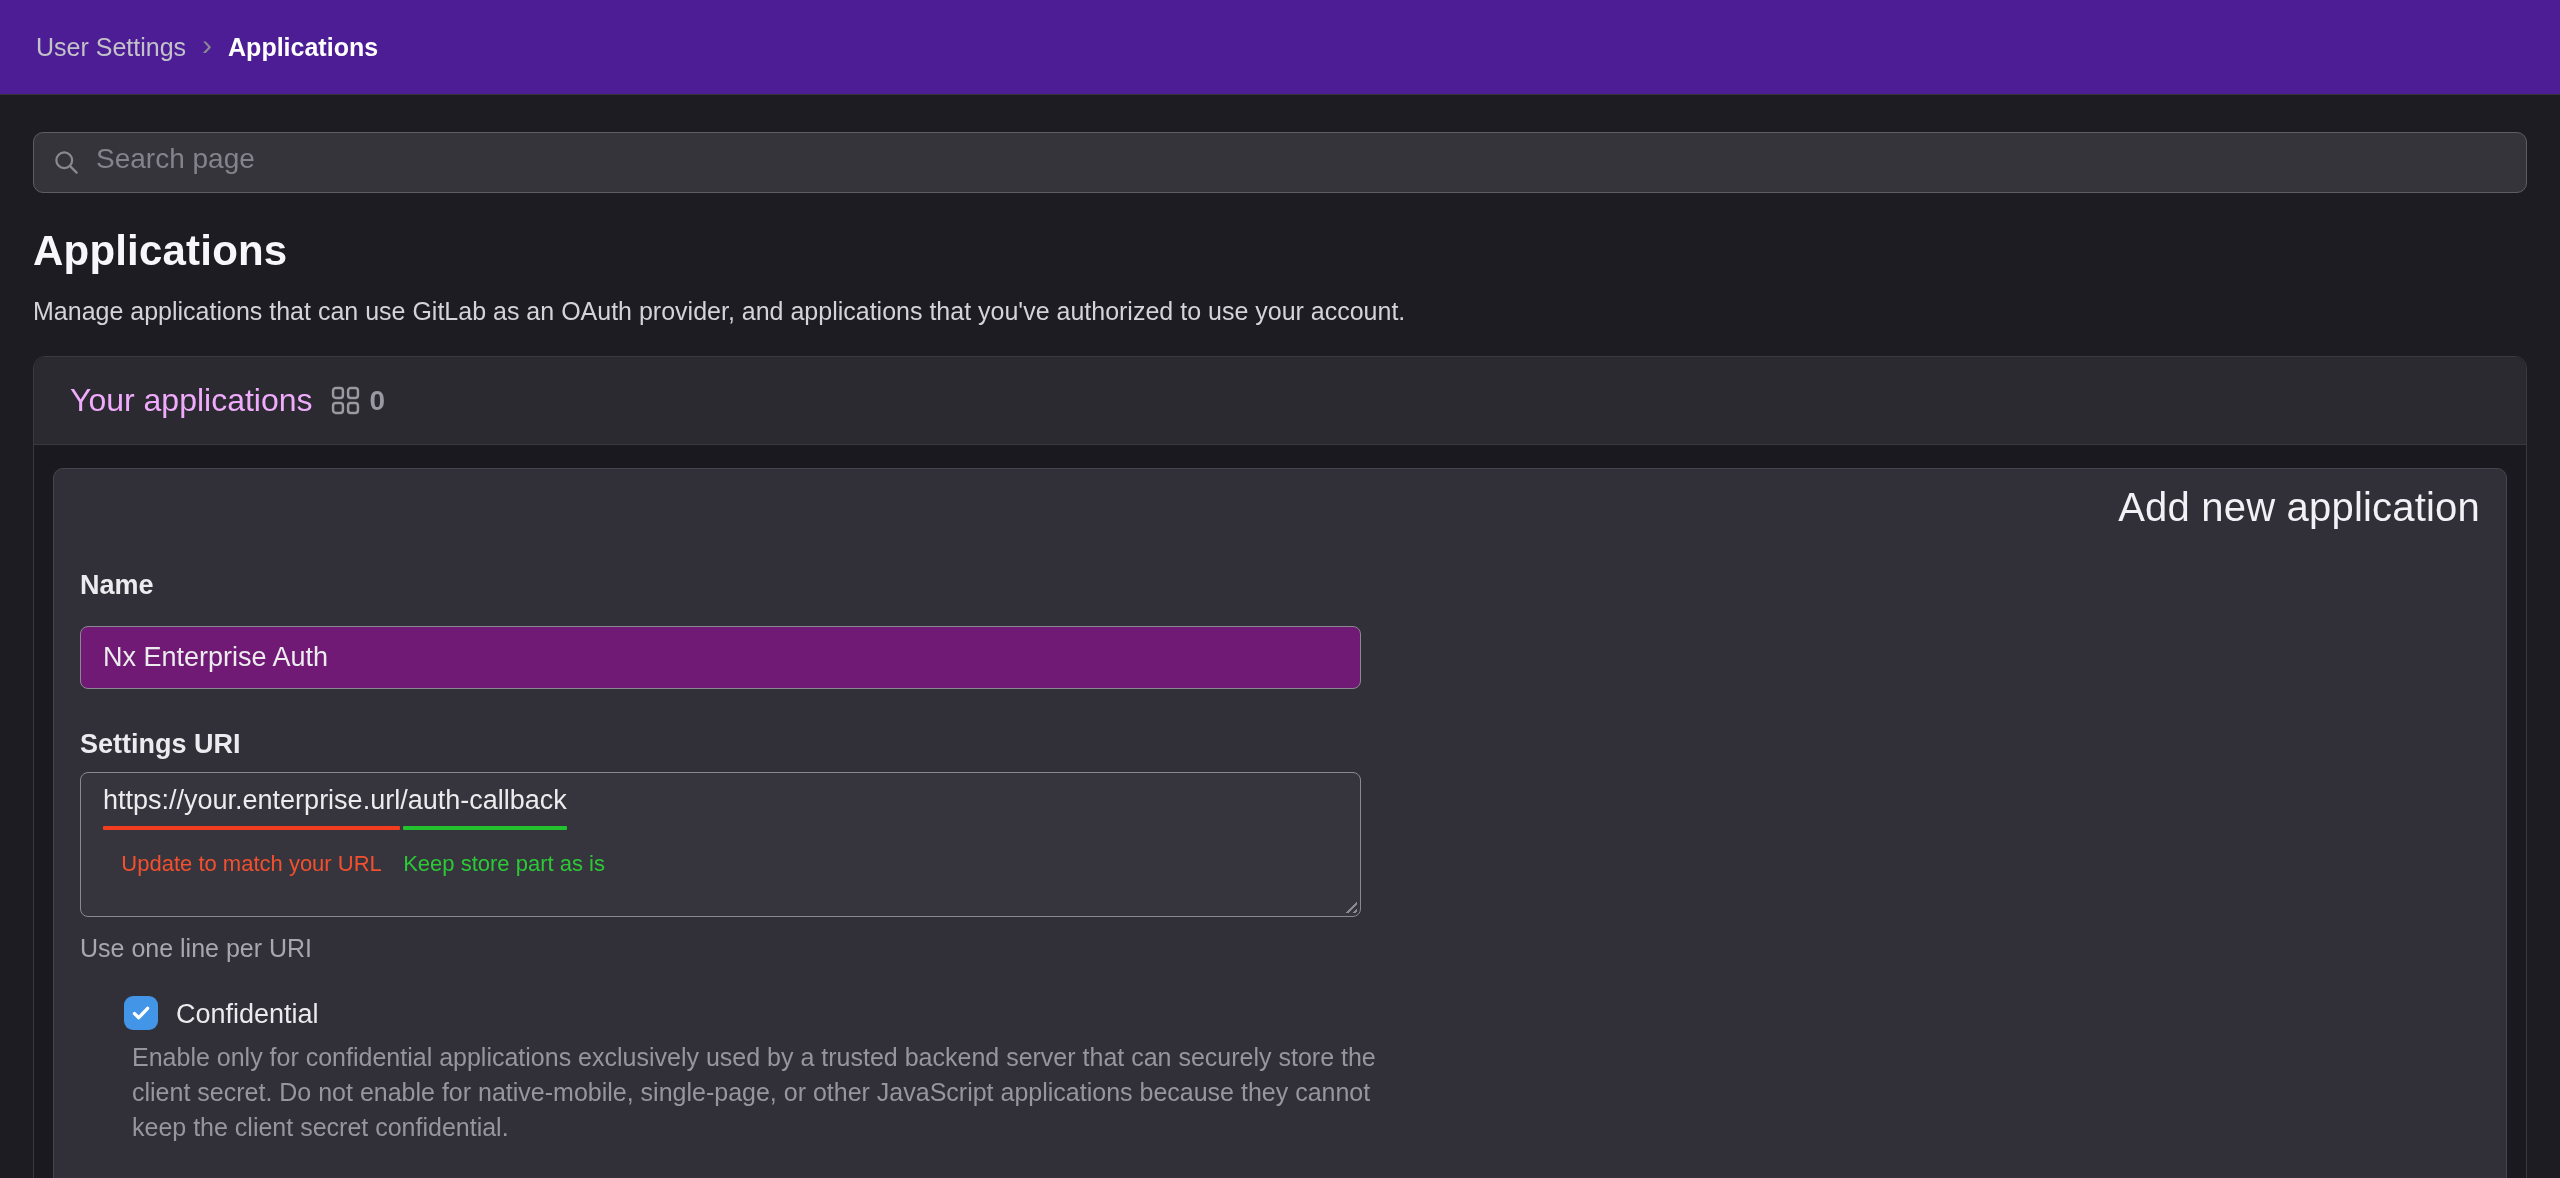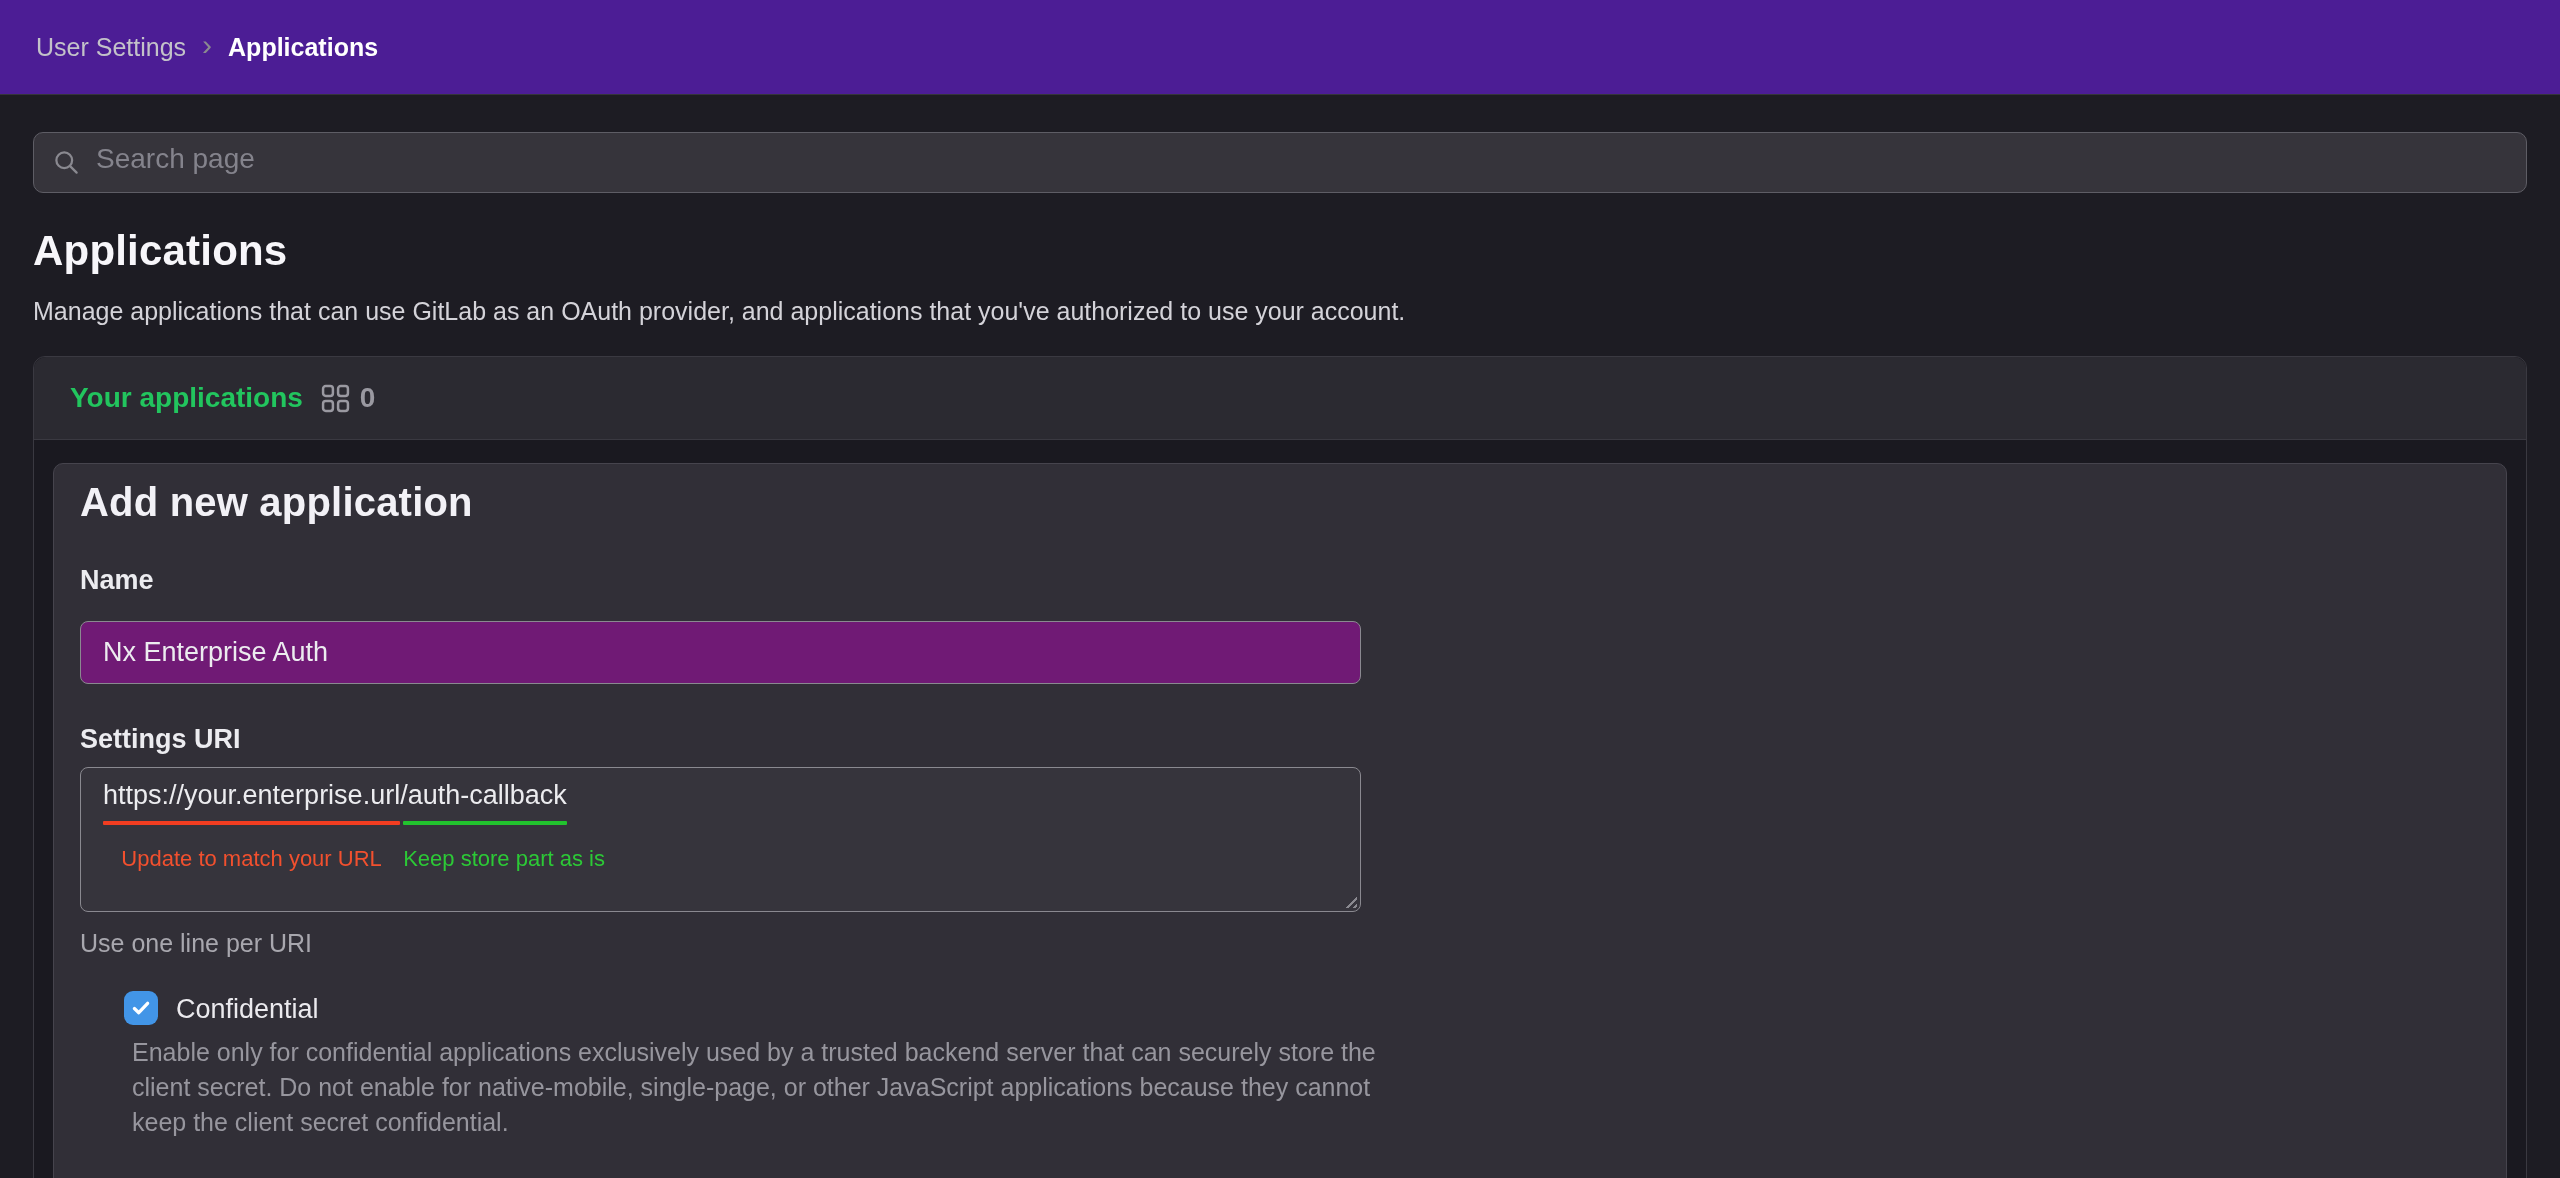--- a/index.html
+++ b/index.html
@@ -67,38 +67,39 @@
     height: 900px; 
   }
   .panel-header {
     background: #2b2a31;
     border-bottom: 1px solid #3a3941;
     border-radius: 12px 12px 0 0;
     padding: 25px 36px;
     display: flex;
     align-items: center;
   }
-  .panel-title { font-size: 28px; font-weight: bold; color: #22c55e; }
+  .panel-title { font-size: 32px; font-weight: normal; color: #f0abfc; }
   .grid-icon { width: 29px; height: 29px; margin-left: 18px; }
   .panel-count { margin-left: 10px; font-size: 28px; font-weight: bold; color: #9a99a1; }
 
   
   .card {
     margin: 23px 19px;
     background: #312f37;
     border: 1px solid #46444d;
     border-radius: 10px;
     padding: 16px 26px 60px 26px;
     height: 780px;
   }
   .card-title {
     font-size: 40px;
-    font-weight: bold;
+    font-weight: normal;
     color: #f2f1f6;
     letter-spacing: 0.2px;
+    text-align: right;
   }
   .field-label {
     margin-top: 40px;
     font-size: 27px;
     font-weight: bold;
     color: #ececf0;
   }
   .text-input {
     display: block;
     margin-top: 25px;

